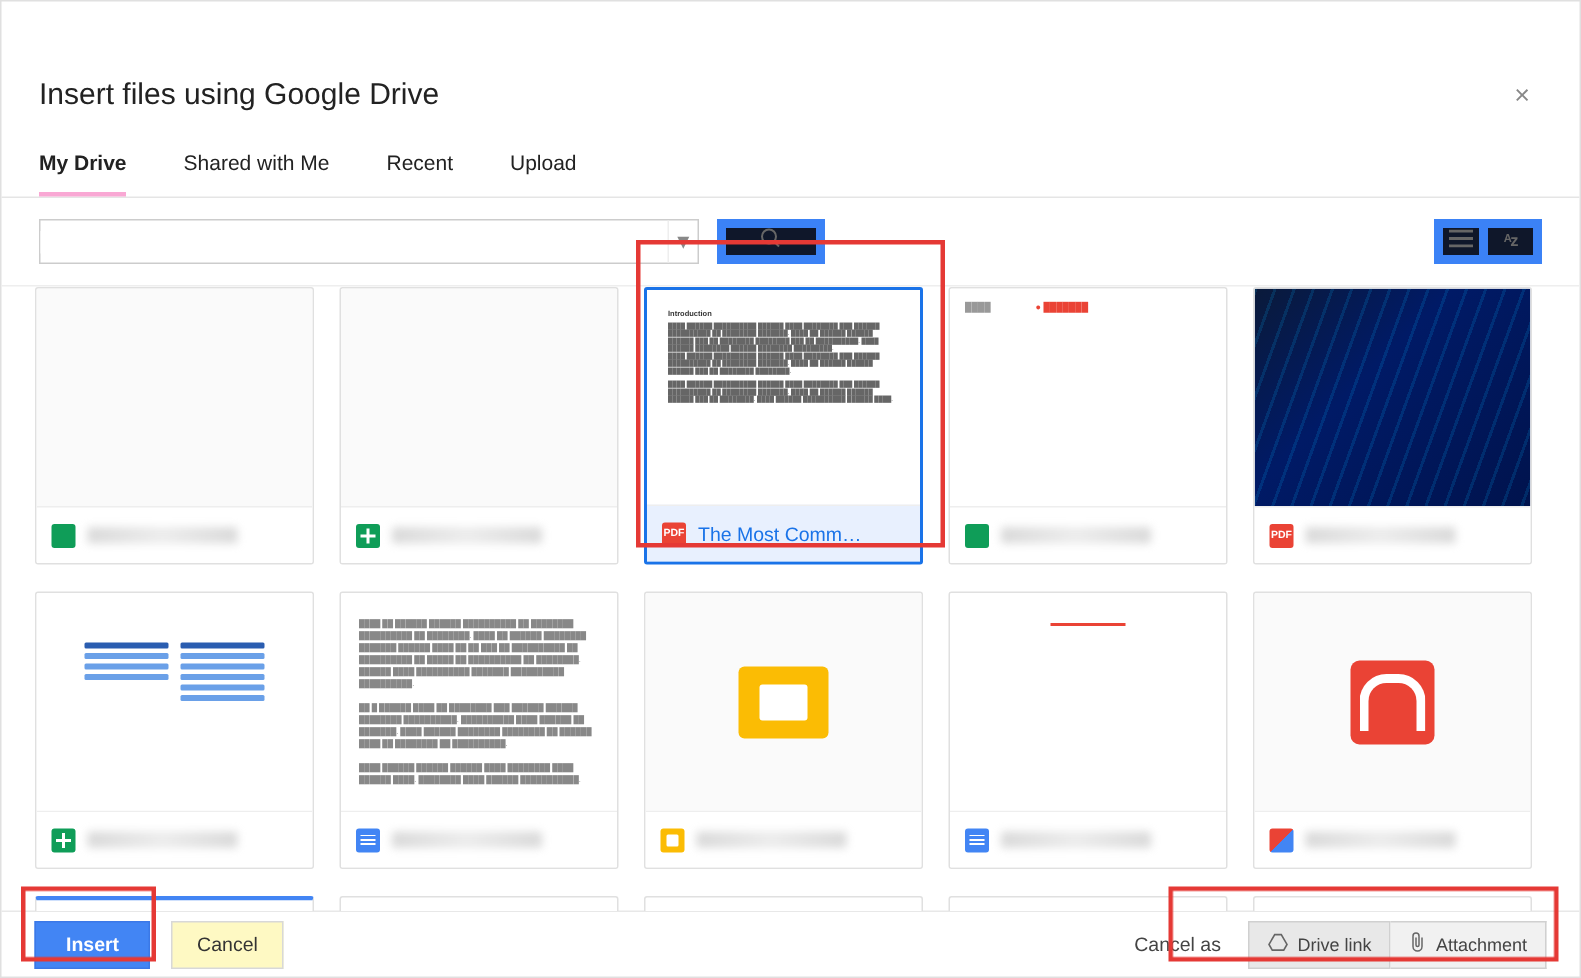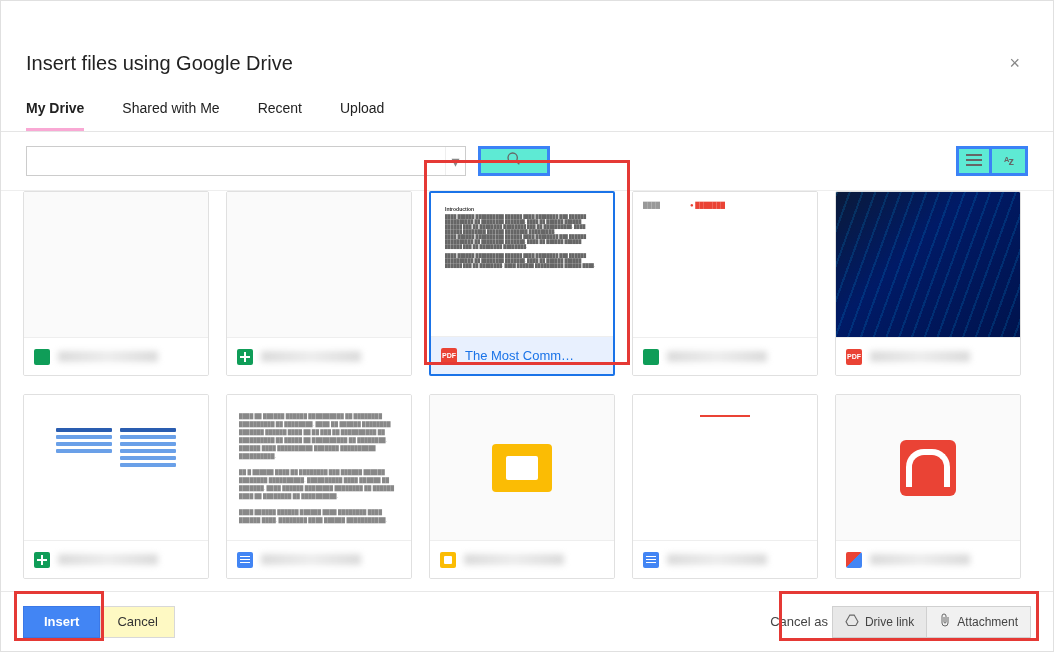--- a/index.html
+++ b/index.html
@@ -8,38 +8,38 @@
   .header { padding: 20px 25px 14px 25px; display: flex; justify-content: space-between; align-items: center; margin-top: 28px; }
   .title { font-size: 20px; font-weight: 400; color: #222; }
   .close { font-size: 18px; color: #888; cursor: pointer; padding: 4px 8px; }
   .tabs { display: flex; gap: 38px; padding: 0 25px; border-bottom: 1px solid #e5e5e5; }
   .tab { padding: 8px 0 12px 0; font-size: 14px; color: #222; cursor: pointer; border-bottom: 3px solid transparent; }
   .tab.active { font-weight: bold; border-bottom: 3px solid #f9a8d4; }
   .toolbar { display: flex; align-items: center; padding: 14px 25px; gap: 12px; border-bottom: 1px solid #eee; }
   .searchwrap { display: flex; align-items: center; width: 440px; height: 30px; border: 1px solid #ccc; background: #fff; }
   .searchbox { flex: 1; border: none; outline: none; padding: 0 8px; font-size: 13px; }
   .dd { width: 20px; height: 28px; display: flex; align-items: center; justify-content: center; color: #888; border-left: 1px solid #eee; }
-  .btn { height: 30px; border: 3px solid #3b82f6; background: #5eead4; display: flex; align-items: center; justify-content: center; cursor: pointer; }
+  .btn { height: 30px; border: 6px solid #3b82f6; background: #0f172a; display: flex; align-items: center; justify-content: center; cursor: pointer; }
   .searchbtn { width: 72px; }
   .spacer { flex: 1; }
   .viewbtns { display: flex; }
   .viewbtn { width: 36px; height: 30px; }
   .viewbtn + .viewbtn { border-left: none; }
   .content { flex: 1; overflow-y: auto; padding: 0 22px; position: relative; }
   .grid { display: grid; grid-template-columns: repeat(5, 186px); gap: 18px 17px; padding-top: 0; }
   .card { height: 185px; border: 1px solid #e0e0e0; border-radius: 2px; background: #fff; display: flex; flex-direction: column; overflow: hidden; }
   .card.selected { border: 2px solid #1a73e8; }
   .thumb { flex: 1; background: #fafafa; display: flex; align-items: center; justify-content: center; overflow: hidden; position: relative; }
   .caption { height: 38px; display: flex; align-items: center; gap: 8px; padding: 0 10px; border-top: 1px solid #eee; background: #fff; }
   .card.selected .caption { background: #e8f0fe; }
   .icon { width: 16px; height: 16px; flex-shrink: 0; display:flex; align-items:center; justify-content:center; }
   .cap-text { font-size: 13px; color: #666; white-space: nowrap; overflow: hidden; text-overflow: ellipsis; }
   .card.selected .cap-text { color: #1a73e8; }
   .blur { filter: blur(3px); opacity: .55; height: 11px; background: linear-gradient(90deg,#bbb,#ddd,#bbb); width: 100px; border-radius:2px; }
-  .footer { height: 60px; border-top: 1px solid #e8e8e8; display: flex; align-items: center; padding: 0 22px; }
+  .footer { height: 44px; border-top: 1px solid #e8e8e8; display: flex; align-items: center; padding: 0 22px; gap: 14px; }
   .primary { background: #4285f4; color: #fff; border: 1px solid #3b78e7; font-weight: bold; height: 32px; padding: 0 20px; font-size: 13px; cursor: pointer; }
   .secondary { background: #fef9c3; color: #333; border: 1px solid #d8d8d8; height: 32px; padding: 0 16px; font-size: 13px; cursor: pointer; }
   .insertas { font-size: 13px; color: #444; margin-right: 4px; }
   .pill { display: flex; }
   .pillbtn { height: 32px; padding: 0 12px; border:1px solid #d0d0d0; background:#f1f1f1; font-size:12px; color:#444; display:flex; align-items:center; gap:6px; cursor:pointer; }
   .pillbtn.active { background:#e8e8e8; }
   .pillbtn + .pillbtn { border-left:none; }
   .hl-red { position:absolute; border:3px solid #e53935; pointer-events:none; }
   .docthumb { width:100%; height:100%; background:#fff; padding:10px 14px; font-size:4px; line-height:5px; color:#666; }
   .docthumb .b { font-weight:bold; font-size:5px; color:#333; margin:4px 0 2px; }

